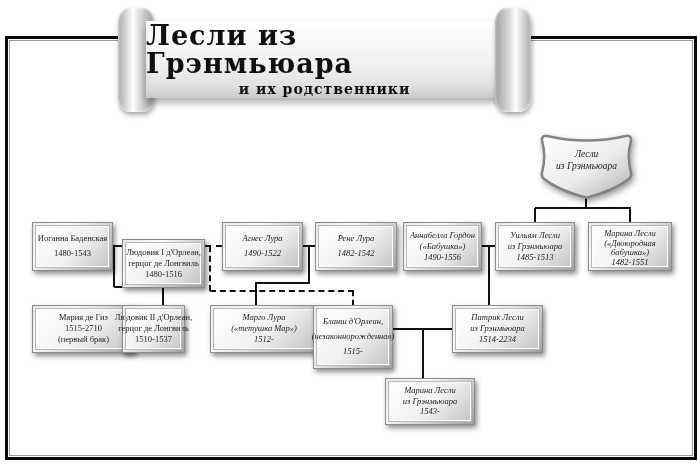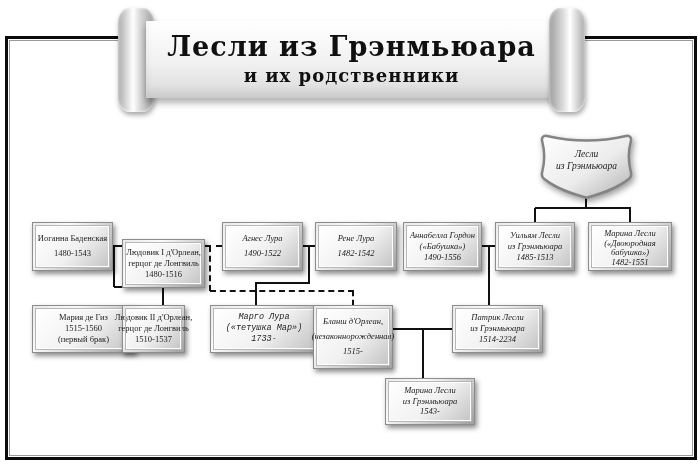--- a/index.html
+++ b/index.html
@@ -4,33 +4,33 @@
 <style>
   html,body{margin:0;padding:0;background:#fff;}
   #stage{position:relative;width:700px;height:465px;background:#fff;overflow:hidden;
          font-family:"Liberation Serif",serif;}
 
   
   .frame{position:absolute;left:5px;top:36px;width:686px;height:418px;border:3px solid #0b0b0b;}
   .frame-inner{position:absolute;left:1px;top:1px;right:1px;bottom:1px;border:1px solid #9a9a9a;}
 
   
-  .banner{position:absolute;left:118px;top:8px;width:467px;height:104px;z-index:6;}
+  .banner{position:absolute;left:118px;top:8px;width:413px;height:104px;z-index:6;}
   .banner-face{position:absolute;left:28px;right:28px;top:13px;height:77px;
        background:linear-gradient(180deg,#ffffff 0%,#f1f1f1 55%,#d9d9d9 100%);
        box-shadow:0 5px 7px rgba(0,0,0,.30), inset 0 -6px 8px rgba(0,0,0,.08);
        display:flex;flex-direction:column;align-items:center;justify-content:center;}
   .banner-roll{position:absolute;top:0;width:36px;height:100%;border-radius:11px/15px;
        background:linear-gradient(90deg,#a9a9a9 0%,#ffffff 42%,#dcdcdc 60%,#9d9d9d 100%);
        box-shadow:1px 3px 5px rgba(0,0,0,.35), inset 0 0 3px rgba(255,255,255,.9);}
   .banner-roll.left{left:0;}
   .banner-roll.right{right:0;background:linear-gradient(90deg,#9d9d9d 0%,#dcdcdc 40%,#ffffff 58%,#a9a9a9 100%);}
   .banner-title{font-family:"DejaVu Serif",serif;font-weight:bold;font-size:27px;
        letter-spacing:1px;color:#101010;line-height:1.05;}
-  .banner-subtitle{font-family:"DejaVu Serif",serif;font-weight:bold;font-size:18px;
+  .banner-subtitle{font-family:"DejaVu Serif",serif;font-weight:bold;font-size:14px;
        letter-spacing:1px;color:#101010;margin-top:3px;}
 
   
   .node{position:absolute;box-sizing:border-box;z-index:4;
        border:1px solid #8c8c8c;padding:3px;
        background:linear-gradient(135deg,#e9e9e9 0%,#fafafa 30%,#9f9f9f 100%);
        box-shadow:2px 3px 5px rgba(0,0,0,.45);}
   .node-face{box-sizing:border-box;width:100%;height:100%;
        background:linear-gradient(135deg,#ffffff 0%,#f1f1f1 55%,#c5c5c5 100%);
        border:1px solid #fdfdfd;outline:1px solid #b7b7b7;
@@ -130,36 +130,36 @@
         <div class="node-face">
           <div class="pline">Марина Лесли</div>
           <div class="pline">(«Двоюродная</div>
           <div class="pline">бабушка»)</div>
           <div class="pline">1482-1551</div>
         </div>
       </div>
       <div class="node" style="left: 32px; top: 305px; width: 103px; height: 48px;">
         <div class="node-face">
           <div class="pline">Мария де Гиз</div>
-          <div class="pline">1515-1560</div>
+          <div class="pline">1515-2710</div>
           <div class="pline">(первый брак)</div>
         </div>
       </div>
       <div class="node" style="left: 122px; top: 305px; width: 63px; height: 48px;">
         <div class="node-face">
           <div class="pline">Людовик II д'Орлеан,</div>
           <div class="pline">герцог де Лонгвиль</div>
           <div class="pline">1510-1537</div>
         </div>
       </div>
-      <div class="node fictional" style="left: 210px; top: 305px; width: 108px; height: 48px; font-family: Liberation Mono, monospace;">
+      <div class="node fictional" style="left: 210px; top: 305px; width: 108px; height: 48px;">
         <div class="node-face">
           <div class="pline">Марго Лура</div>
           <div class="pline">(«тетушка Мар»)</div>
-          <div class="pline">1733-</div>
+          <div class="pline">1512-</div>
         </div>
       </div>
       <div class="node fictional" style="left: 313px; top: 305px; width: 80px; height: 64px;">
         <div class="node-face">
           <div class="pline">Бланш д'Орлеан,</div>
           <div class="pline">(незаконнорожденная)</div>
           <div class="pline">1515-</div>
         </div>
       </div>
       <div class="node fictional" style="left: 452px; top: 305px; width: 91px; height: 48px;">

